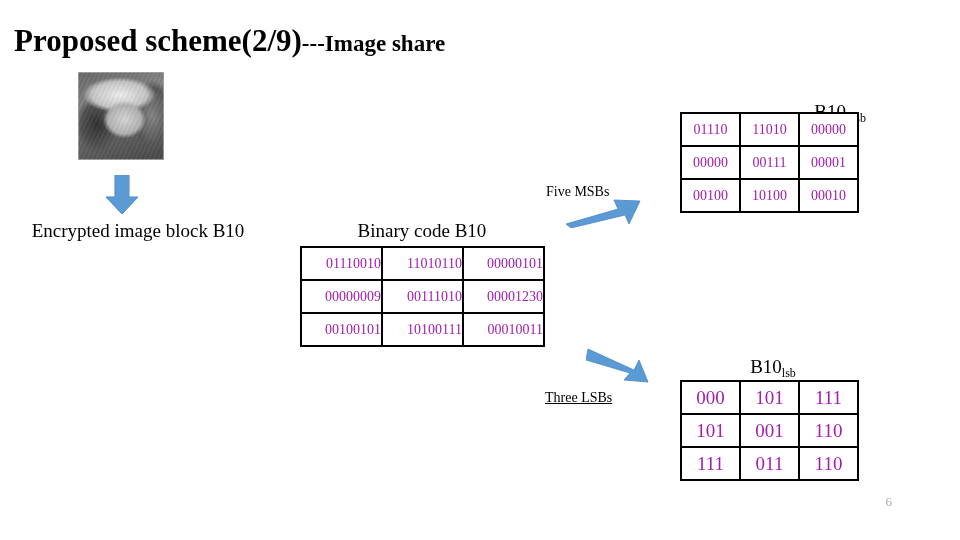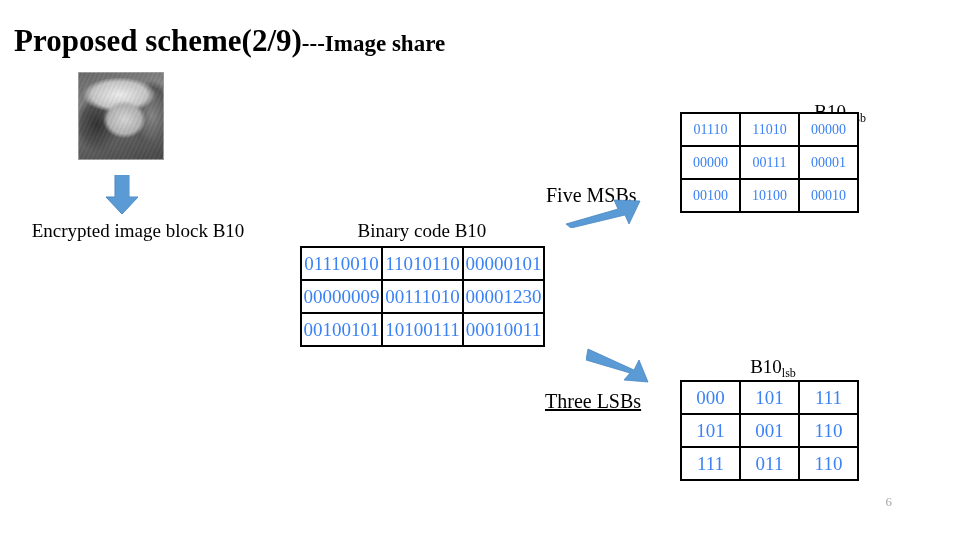--- a/index.html
+++ b/index.html
@@ -62,21 +62,21 @@
 
   
   .arrow {
     position: absolute;
   }
   .arrow svg { display: block; }
 
   
   .label {
     position: absolute;
-    font-size: 20px;
+    font-size: 14px;
     white-space: nowrap;
     line-height: 1;
   }
   .tbl-caption {
     position: absolute;
     font-size: 19px;
     white-space: nowrap;
     line-height: 1;
     text-align: center;
   }
@@ -91,31 +91,31 @@
   table.grid {
     position: absolute;
     border-collapse: collapse;
     background: #ffffff;
   }
   table.grid td {
     border: 2px solid #000000;
     text-align: center;
     vertical-align: middle;
     font-family: "Liberation Serif", "DejaVu Serif", serif;
-    color: #3b82f6;
+    color: #a21caf;
     padding: 0;
   }
 
   
   #tbl-enc { left: 50px; top: 238px; }
   #tbl-enc td { width: 45px; height: 31px; font-size: 20px; }
 
   
   #tbl-bin { left: 300px; top: 237px; }
-  #tbl-bin td { width: 79px; height: 31px; font-size: 19px; }
+  #tbl-bin td { width: 79px; height: 31px; font-size: 14px; text-align: right; }
 
   
   #tbl-msb { left: 680px; top: 103px; }
   #tbl-msb td { width: 57px; height: 31px; font-size: 14px; }
 
   
   #tbl-lsb { left: 680px; top: 371px; }
   #tbl-lsb td { width: 57px; height: 31px; font-size: 19px; }
 
   

